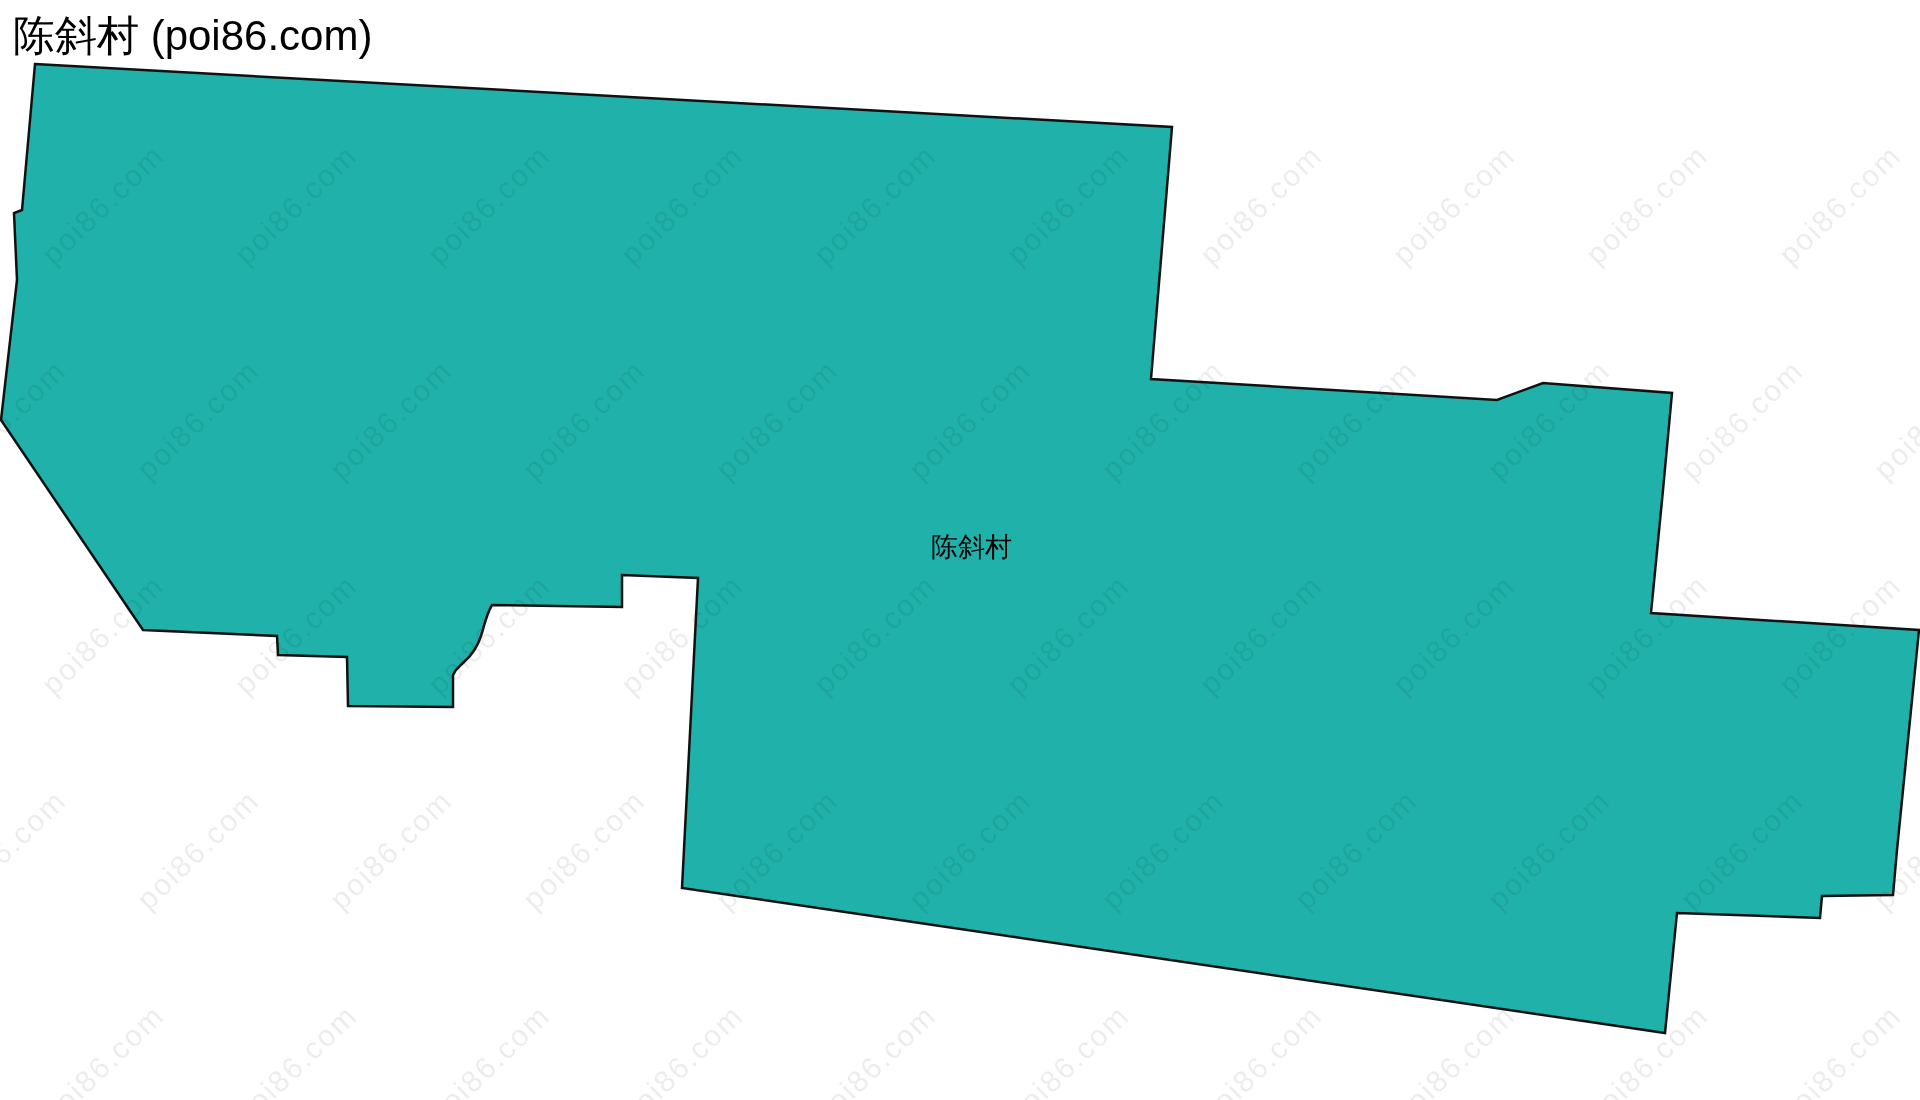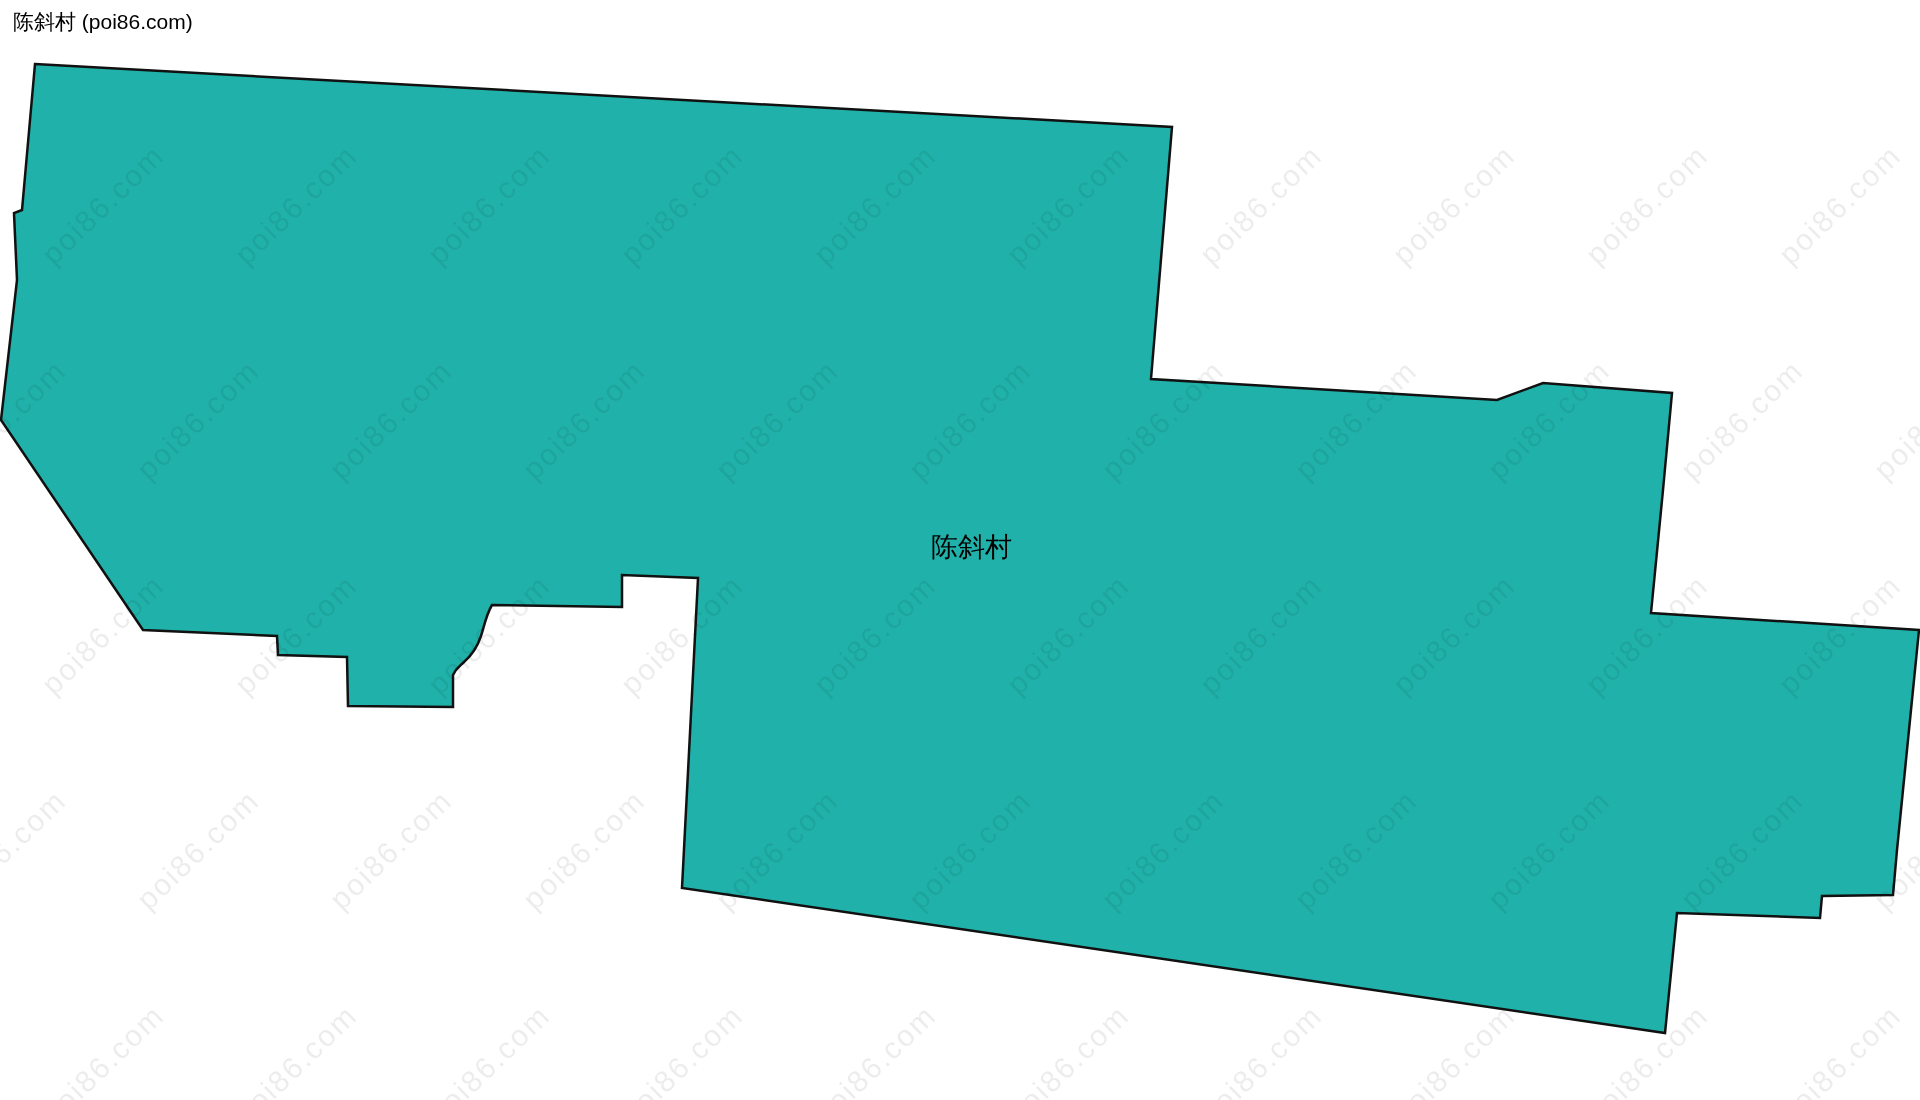--- a/index.html
+++ b/index.html
@@ -36,21 +36,21 @@
     font-size: 30px;
     letter-spacing: 2px;
     color: rgba(0, 0, 0, 0.075);
     transform: translate(-50%, -50%) rotate(-44deg);
     user-select: none;
   }
   .page-title {
     position: absolute;
     left: 13px;
     top: 8px;
-    font-size: 21px;
+    font-size: 42px;
     font-weight: 500;
     color: #000000;
     white-space: nowrap;
   }
   .region-label {
     position: absolute;
     left: 931px;
     top: 529px;
     font-size: 27px;
     color: #000000;

